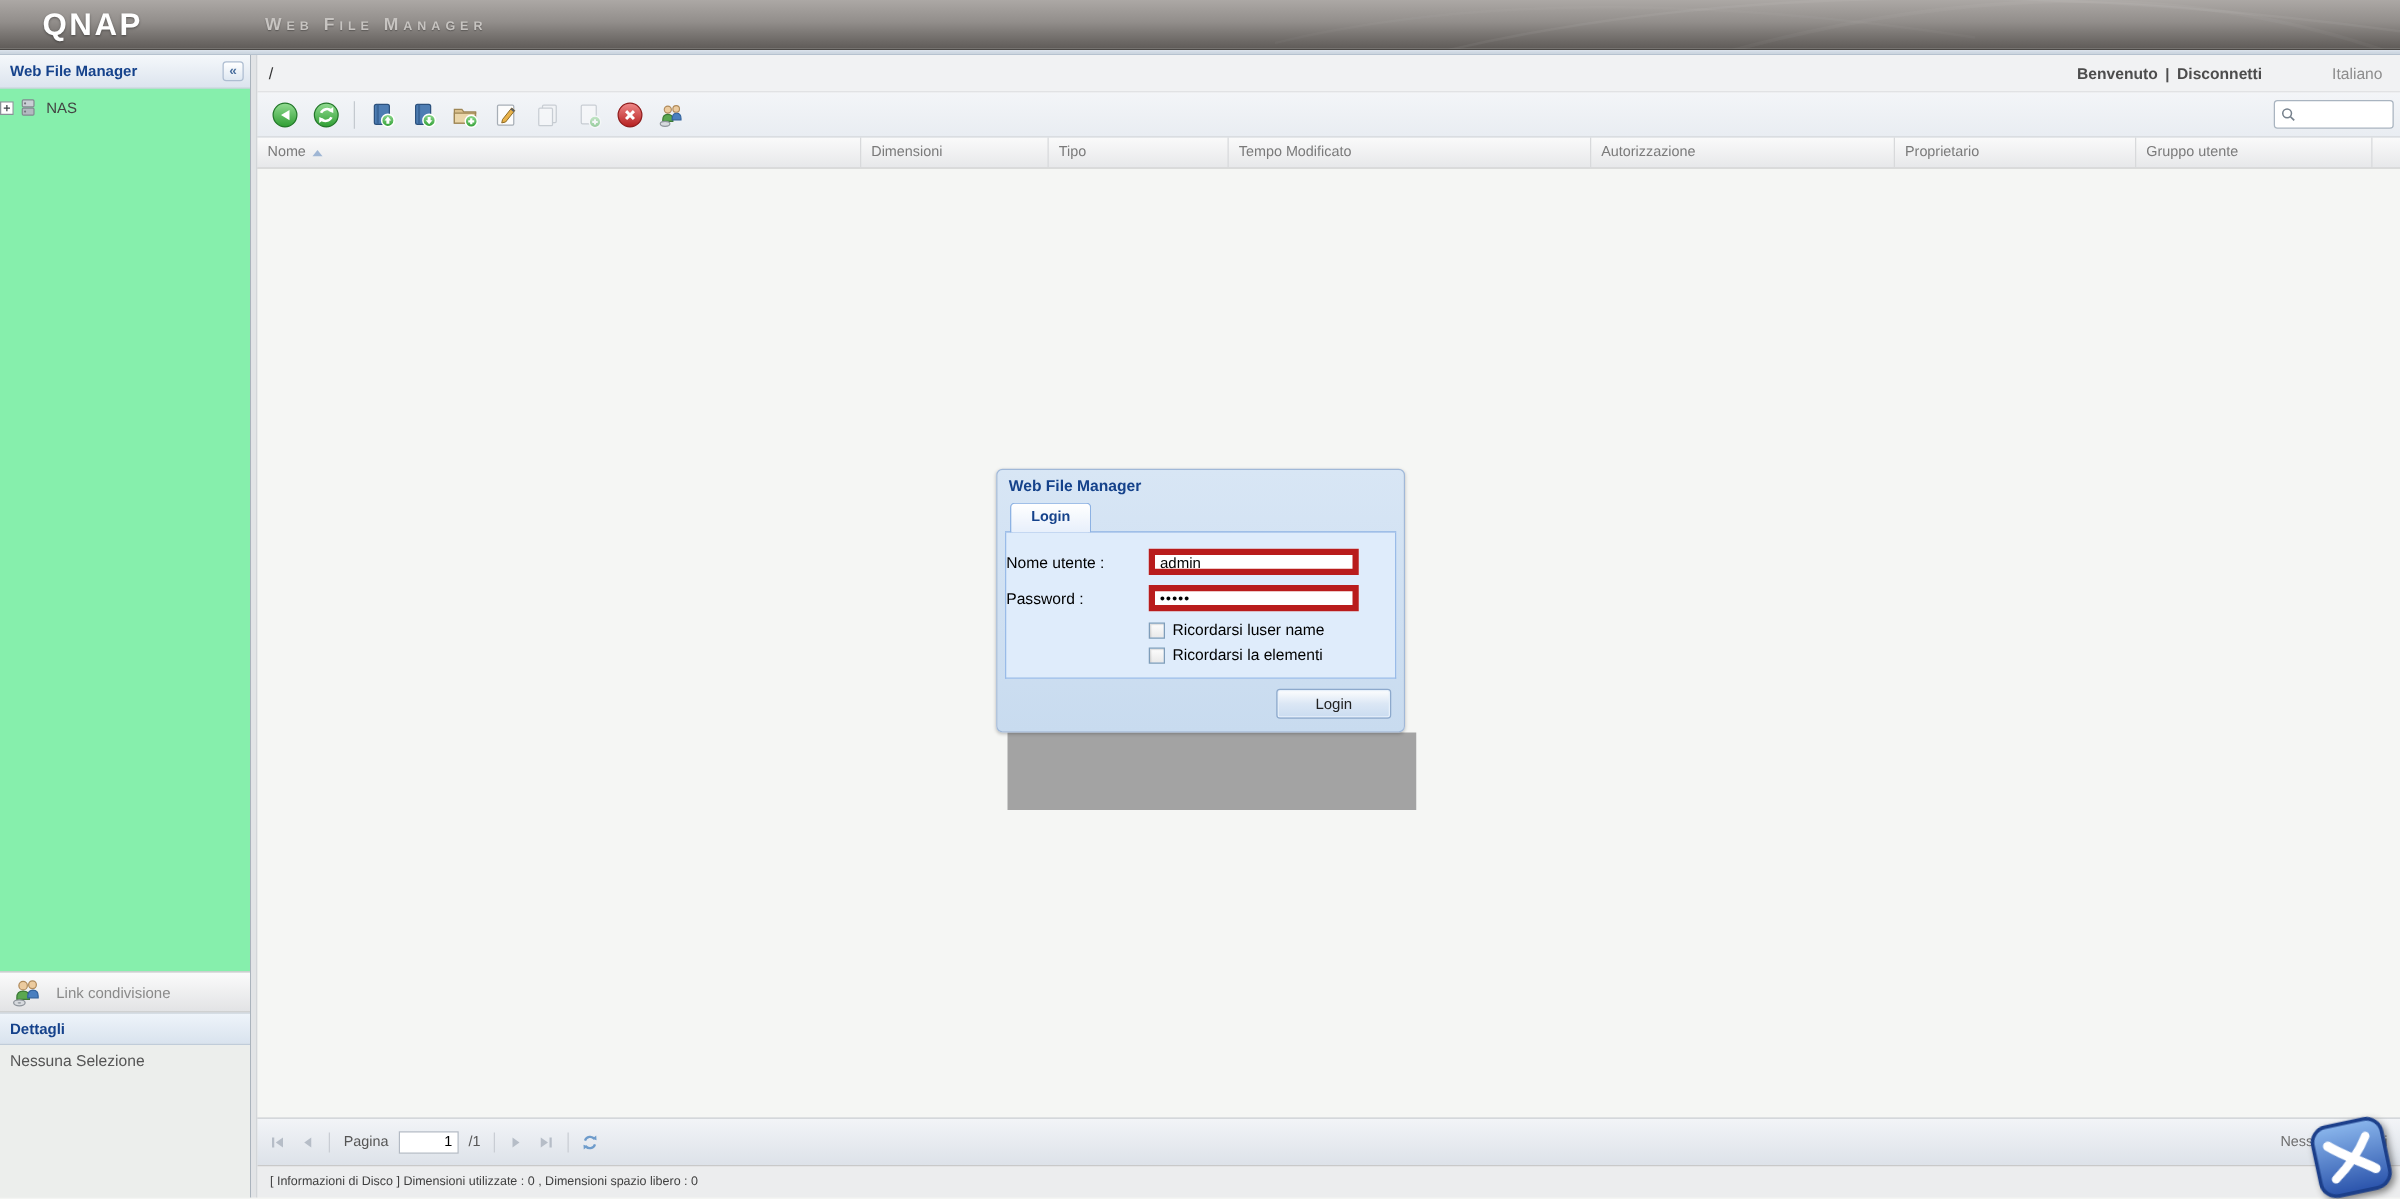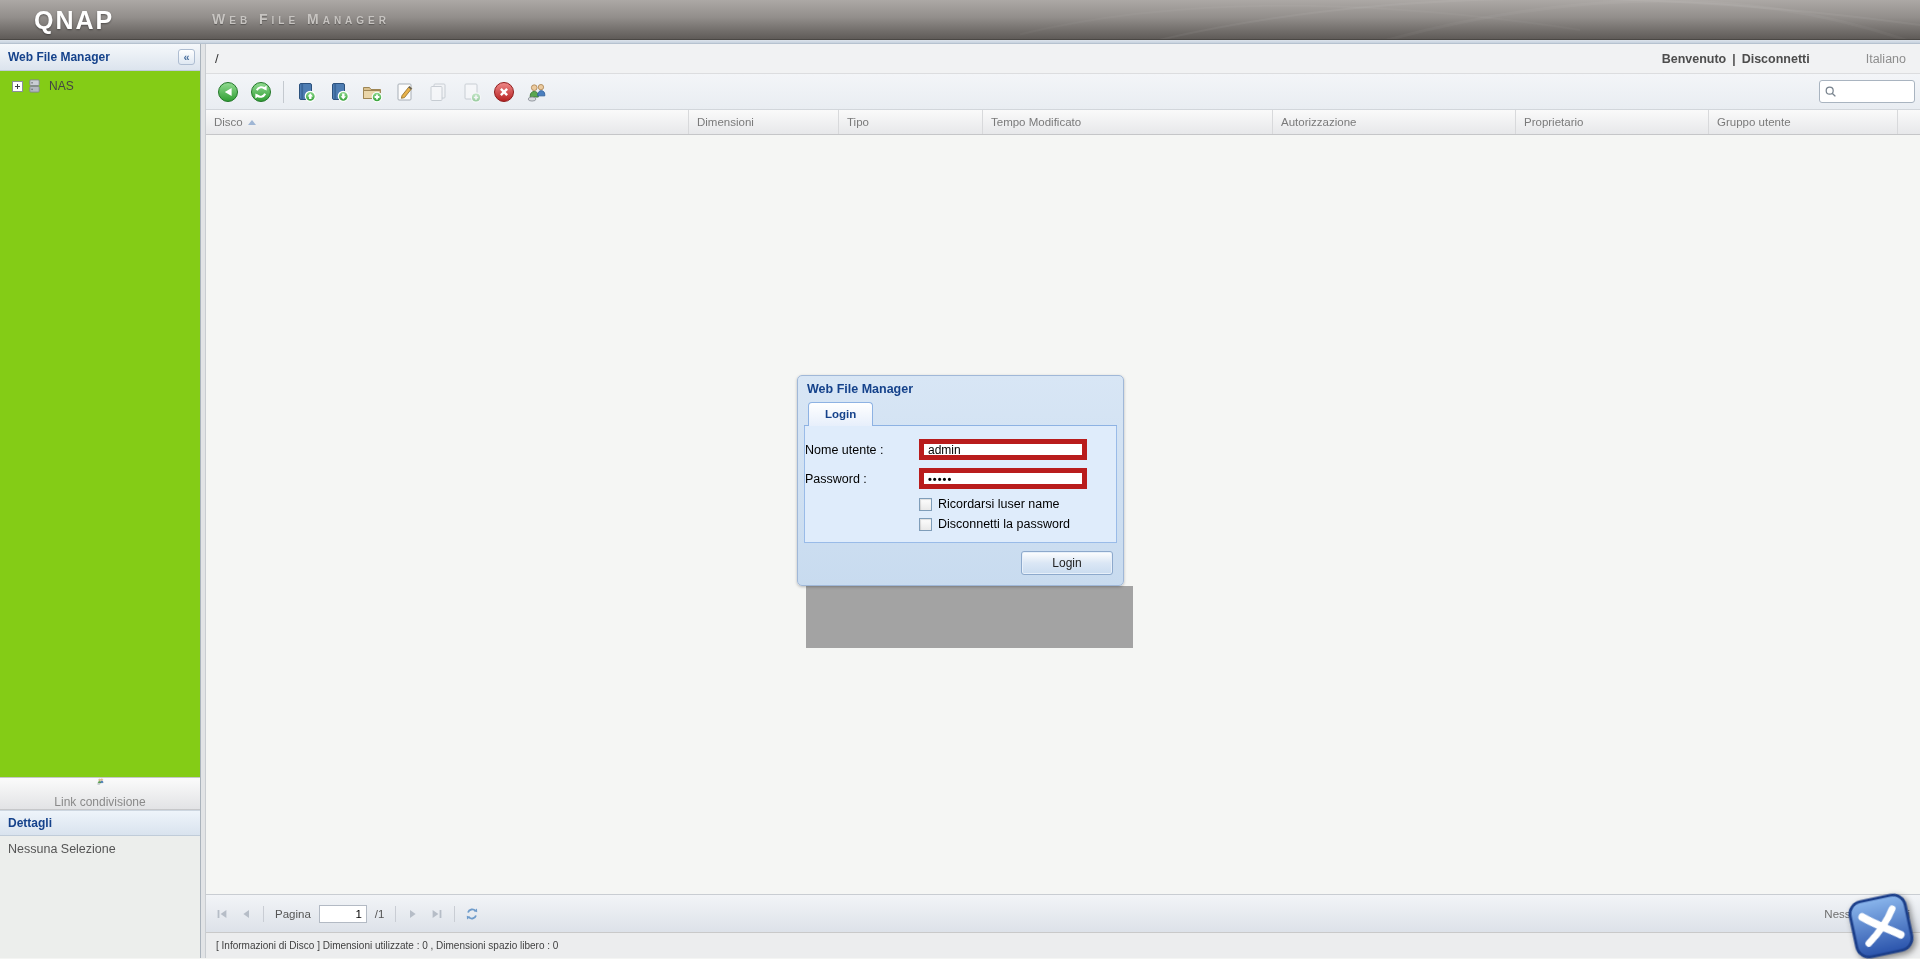--- a/index.html
+++ b/index.html
@@ -23,25 +23,25 @@
   .gutter  { width:4px; background:#e2e4e6; }
   .main    { flex:1; display:flex; flex-direction:column; border-left:1px solid #c9cdd1; }
 
   
   .side-hd { height:27px; background:linear-gradient(#f5f8fb,#dce4ee); border-bottom:1px solid #c0ccd9;
     display:flex; align-items:center; padding:0 5px 0 8px; }
   .side-hd .t { flex:1; font-weight:bold; color:#15428b; font-size:12px; }
   .collapse-btn { width:17px; height:16px; border:1px solid #aebdd1; border-radius:3px;
     background:linear-gradient(#ffffff,#dfe8f2); color:#4a6f9e; font-weight:bold; font-size:11px;
     text-align:center; line-height:14px; cursor:pointer; }
-  .tree { flex:1; background:#84cc16; padding:6px 12px; }
+  .tree { flex:1; background:#86efac; padding:6px 0; }
   .tree-node { display:flex; align-items:center; gap:4px; height:18px; cursor:pointer; }
   .tree-node .lbl { color:#444; font-size:12px; padding-left:3px; }
   .share-bar { height:33px; border-top:1px solid #c6c7c9; border-bottom:1px solid #c6c7c9;
-    background:linear-gradient(#fbfbfb,#e2e3e5); display:flex; align-items:center; gap:10px; padding:0 8px; cursor:pointer;flex-direction:column; }
+    background:linear-gradient(#fbfbfb,#e2e3e5); display:flex; align-items:center; gap:10px; padding:0 8px; cursor:pointer; }
   .share-bar .lbl { color:#8a8a8a; font-size:12px; }
   .details-hd { height:26px; background:linear-gradient(#eef4fa,#d9e3ee); border-top:1px solid #cdd6e0;
     border-bottom:1px solid #c0ccd9; display:flex; align-items:center; padding:0 8px;
     font-weight:bold; color:#15428b; }
   .details-bd { height:122px; background:#eceeec; padding:6px 8px; color:#555; font-size:12.5px; }
 
   
   .pathbar { height:30px; background:#f1f2f3; border-bottom:1px solid #dcdddf;
     display:flex; align-items:center; padding:0 14px 0 9px; }
   .path { font-size:13px; color:#333; flex:1; }
@@ -272,21 +272,21 @@
         <svg width="14" height="14" viewBox="0 0 16 16">
           <circle cx="6.5" cy="6.5" r="4" fill="none" stroke="#76818c" stroke-width="1.4"></circle>
           <path d="M9.6 9.6 L13 13" stroke="#76818c" stroke-width="1.6"></path>
         </svg>
         <input type="text" value="" style="">
       </div>
     </div>
 
     <div class="gridhead">
       <div class="gh" style="width:483px">
-        <span>Disco</span>
+        <span>Nome</span>
         <span class="sort-asc"></span>
       </div>
       <div class="gh" style="width:150px">
         <span>Dimensioni</span>
       </div>
       <div class="gh" style="width:144px">
         <span>Tipo</span>
       </div>
       <div class="gh" style="width:290px">
         <span>Tempo Modificato</span>
@@ -365,21 +365,21 @@
     <div class="frow">
       <label>Password :</label>
       <input class="finput pw" type="text" value="•••••" style="">
     </div>
     <div class="crow">
       <span class="cbox"></span>
       <span class="clabel">Ricordarsi luser name</span>
     </div>
     <div class="crow">
       <span class="cbox"></span>
-      <span class="clabel">Disconnetti la password</span>
+      <span class="clabel">Ricordarsi la elementi</span>
     </div>
   </div>
   <div class="dlg-footer">
     <button class="btn-login">Login</button>
   </div>
 </div>
 
 <div class="watermark">
   <svg class="wm-logo" viewBox="0 0 64 64">
     <rect x="3" y="3" width="58" height="58" rx="13" fill="url(#gLogo)" stroke="#1c3f8a" stroke-width="3"></rect>

